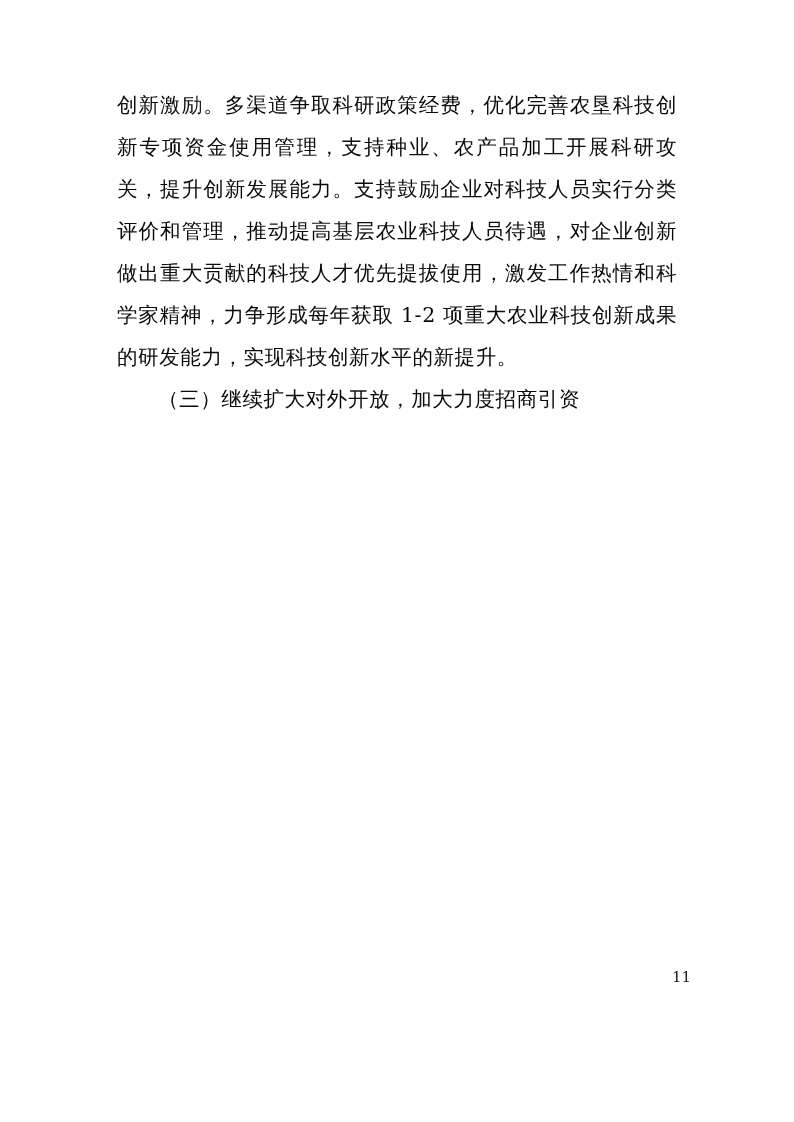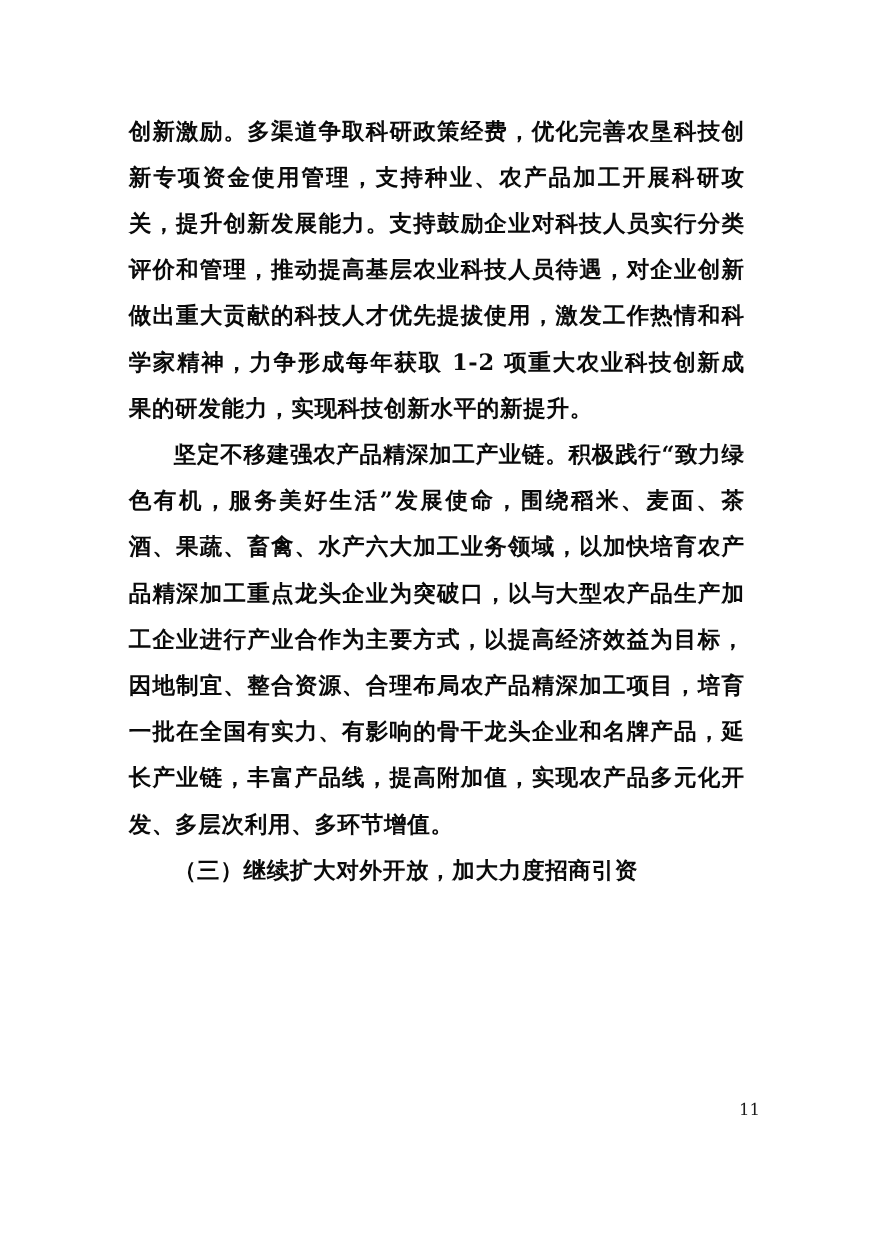--- a/index.html
+++ b/index.html
@@ -15,49 +15,47 @@
     width: 794px;
     height: 1122px;
     margin: 0 auto;
     background: #ffffff;
     box-sizing: border-box;
     overflow: hidden;
   }
   .content {
     position: absolute;
     left: 117px;
-    top: 98px;
+    top: 84px;
     width: 560px;
-    font-weight: bold;
   }
   .para {
     font-size: 20.5px;
     line-height: 42px;
     color: #0a0a0a;
     text-align: justify;
     text-justify: inter-ideograph;
     letter-spacing: 0.6px;
     margin: 0;
     font-family: "DejaVu Serif", "Liberation Serif", serif;
   }
   .indent {
     text-indent: 41px;
   }
   .page-number {
     position: absolute;
     right: 103px;
-    top: 1000px;
+    top: 968px;
     font-size: 15px;
     color: #1a1a1a;
     font-family: "DejaVu Serif", "Liberation Serif", serif;
   }
 </style>
 </head>
 <body>
 
 <div class="page">
   <div class="content">
     <p class="para">创新激励。多渠道争取科研政策经费，优化完善农垦科技创新专项资金使用管理，支持种业、农产品加工开展科研攻关，提升创新发展能力。支持鼓励企业对科技人员实行分类评价和管理，推动提高基层农业科技人员待遇，对企业创新做出重大贡献的科技人才优先提拔使用，激发工作热情和科学家精神，力争形成每年获取 1-2 项重大农业科技创新成果的研发能力，实现科技创新水平的新提升。</p>
-    <p class="para indent">坚定不移建强农产品精深加工产业链。积极践行“致力绿色有机，服务美好生活”发展使命，围绕稻米、麦面、茶酒、果蔬、畜禽、水产六大加工业务领域，以加快培育农产品精深加工重点龙头企业为突破口，以与大型农产品生产加工企业进行产业合作为主要方式，以提高经济效益为目标，因地制宜、整合资源、合理布局农产品精深加工项目，培育一批在全国有实力、有影响的骨干龙头企业和名牌产品，延长产业链，丰富产品线，提高附加值，实现农产品多元化开发、多层次利用、多环节增值。</p>
     <p class="para indent">（三）继续扩大对外开放，加大力度招商引资</p>
   </div>
   <div class="page-number">11</div>
 </div>
 
 </body></html>

